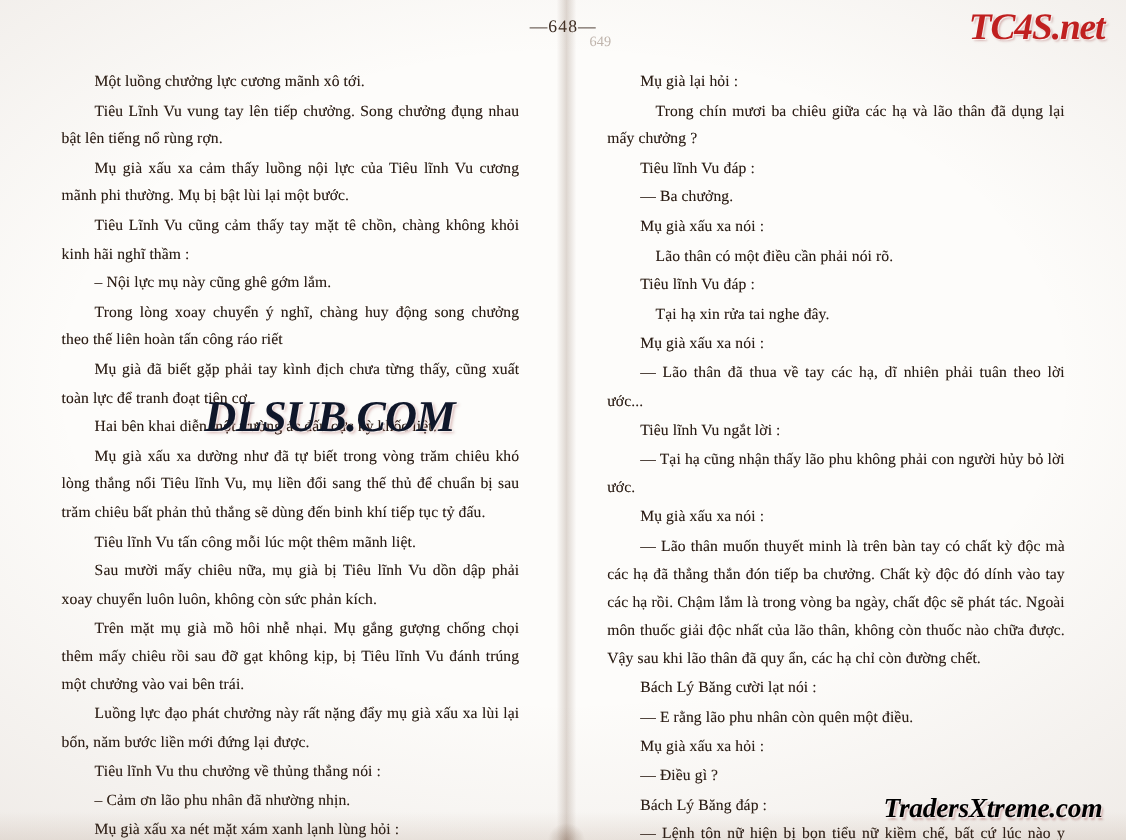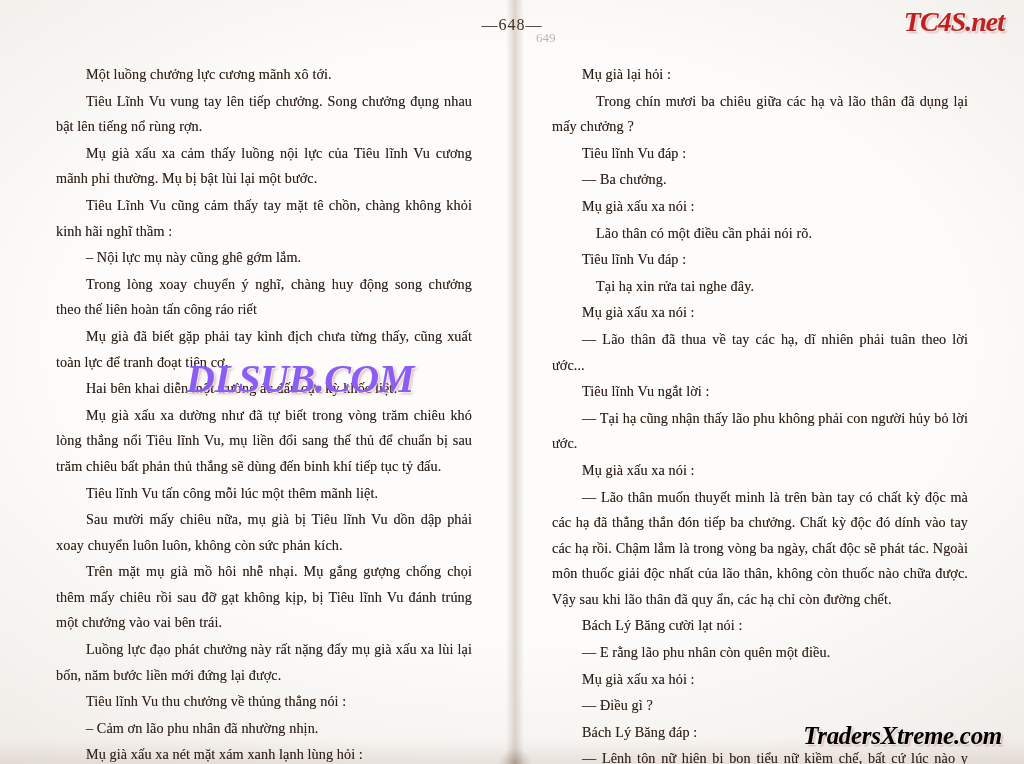--- a/index.html
+++ b/index.html
@@ -86,34 +86,34 @@
   .wm {
     position: absolute;
     z-index: 6;
     font-family: "Liberation Serif", serif;
     pointer-events: none;
     white-space: nowrap;
   }
   .wm-tc4s {
     top: 6px;
     right: 20px;
-    font-size: 28px;
+    font-size: 34px;
     font-weight: bold;
     font-style: italic;
     color: #c02020;
     text-shadow: 1px 1px 0 rgba(255,255,255,.65), 2px 2px 2px rgba(120,0,0,.25);
     letter-spacing: -1px;
   }
   .wm-dlsub {
     top: 355px;
     left: 186px;
     font-size: 40px;
     font-weight: bold;
     font-style: italic;
-    color: #8b5cf6;
+    color: #0f172a;
     text-shadow: 1px 1px 0 rgba(255,255,255,.6), 2px 2px 3px rgba(120,0,0,.28);
     letter-spacing: -.5px;
   }
   .wm-traders {
     bottom: 14px;
     right: 22px;
     font-size: 25px;
     font-weight: bold;
     font-style: italic;
     color: #000000;

